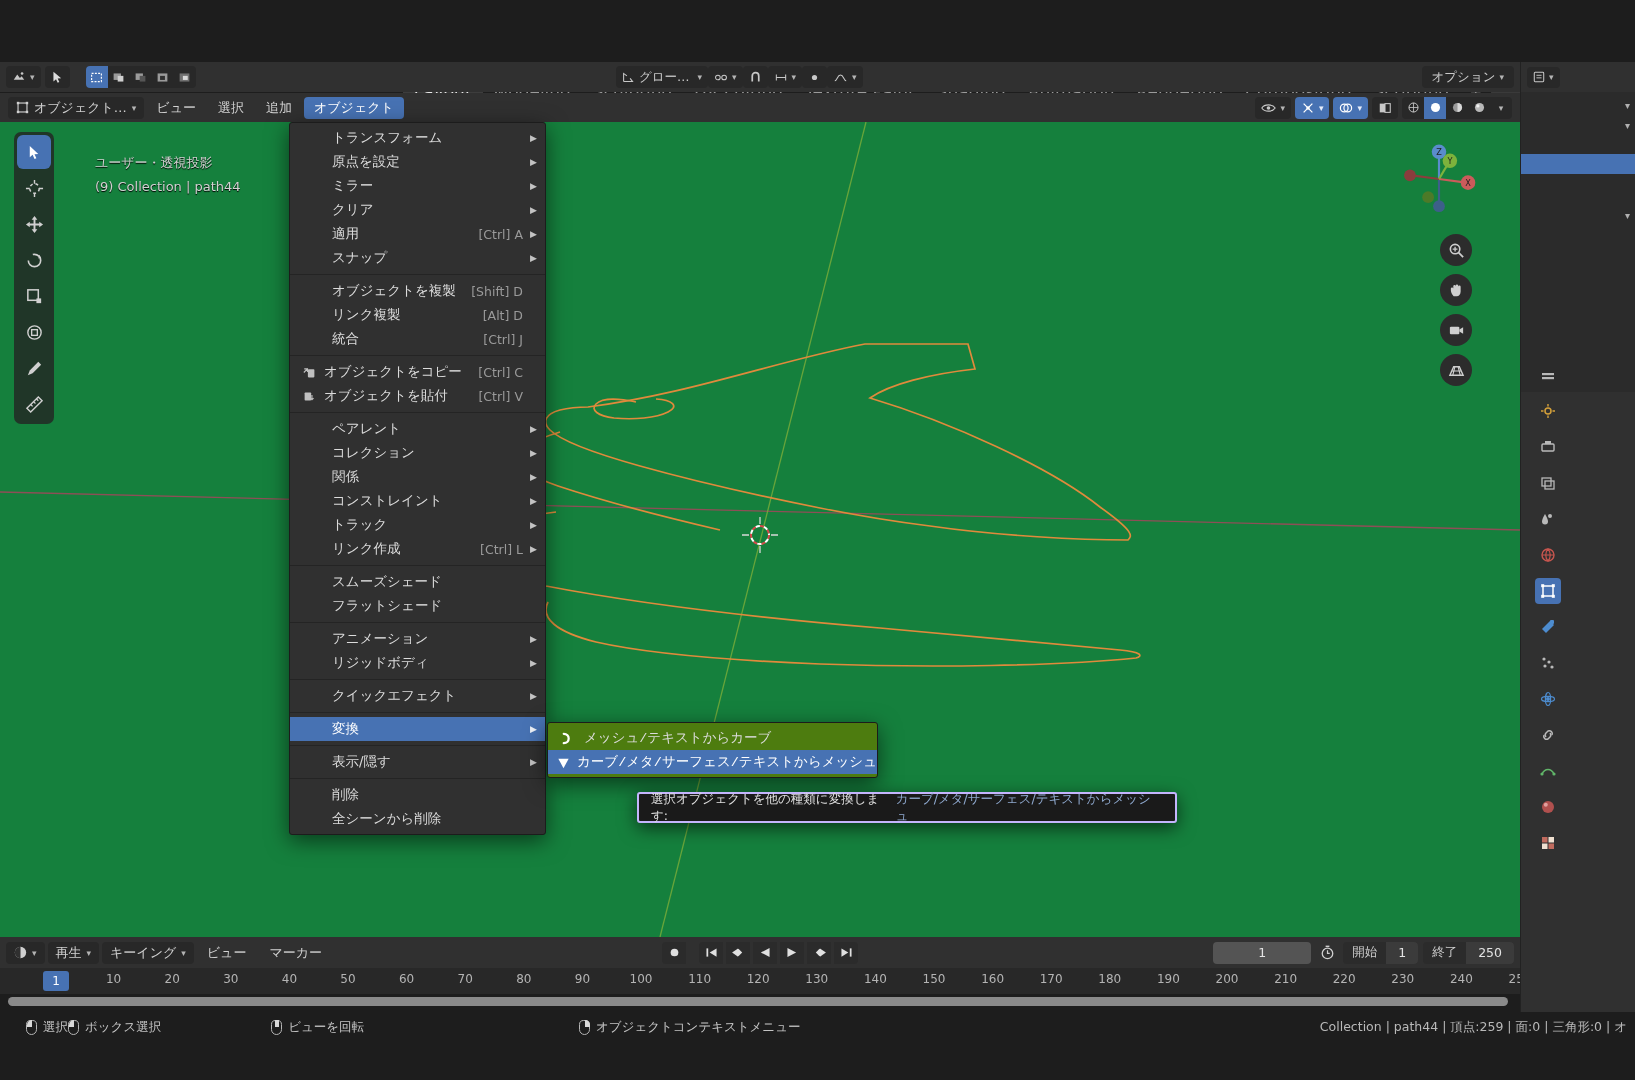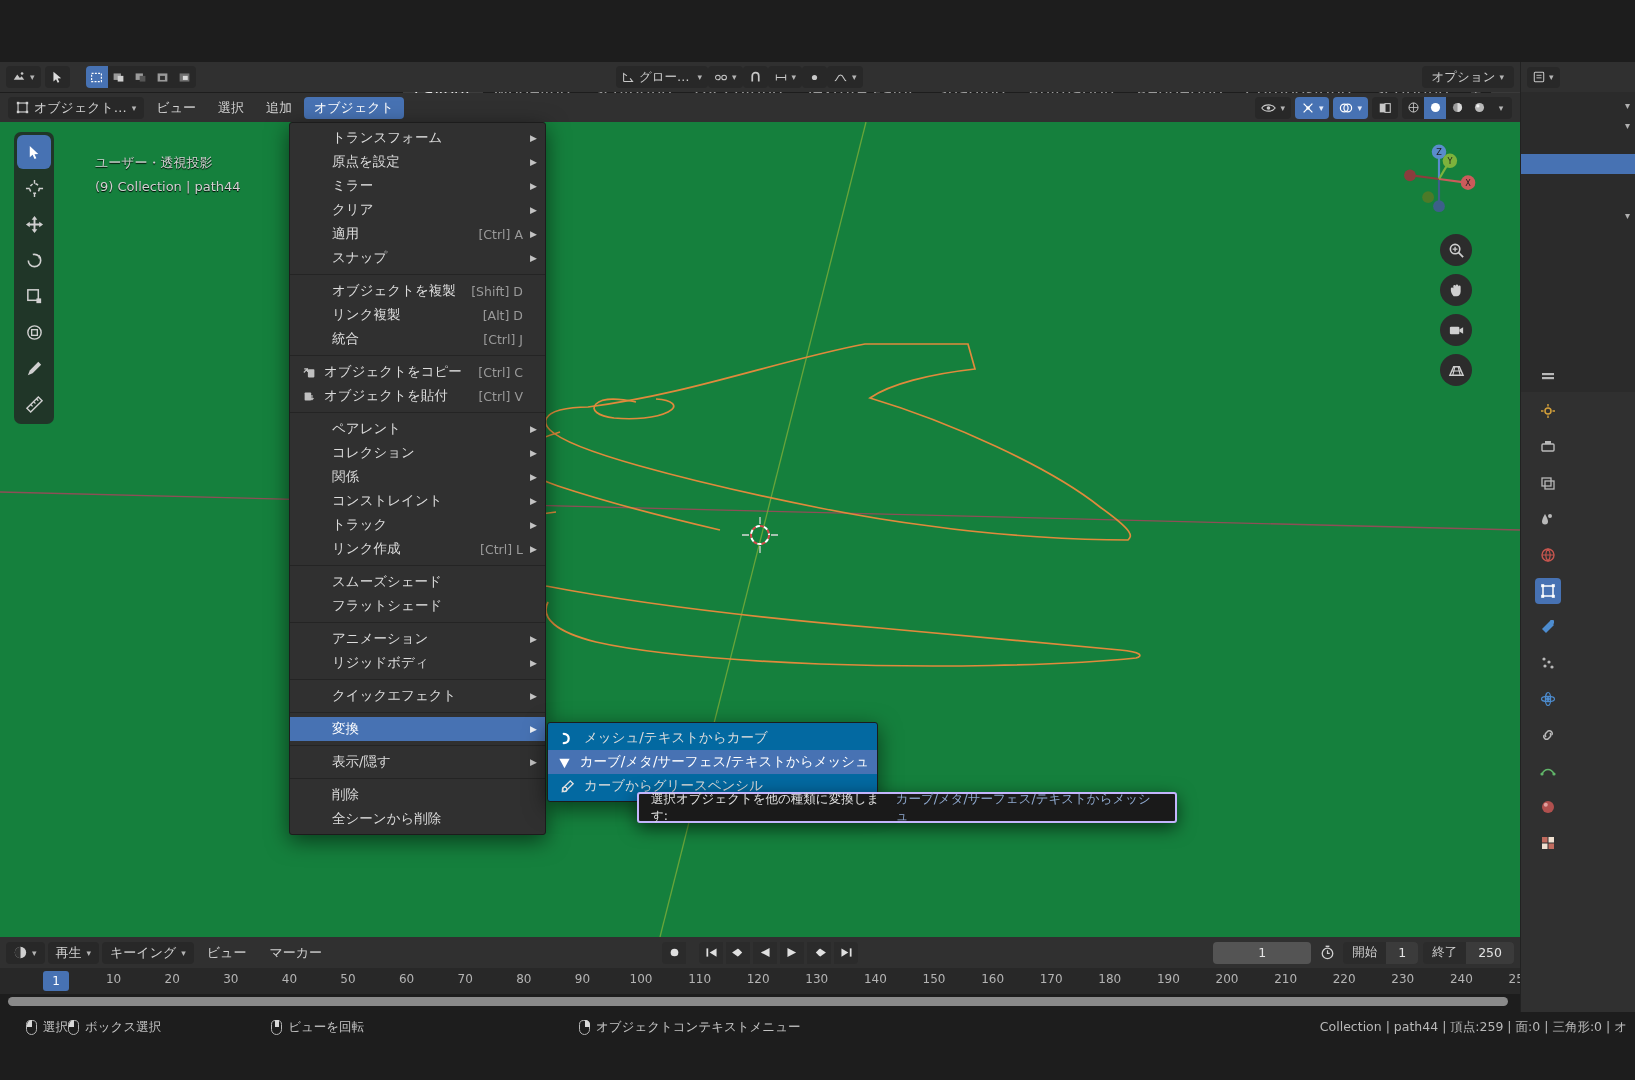--- a/index.html
+++ b/index.html
@@ -187,22 +187,22 @@
   .mrow.hasicon .lbl { padding-left: 4px; }
   .mrow .sc { color: #9a9a9a; font-size: 12.5px; padding-right: 4px; }
   .mrow .arw { color: #c3c3c3; font-size: 9px; width: 10px; text-align: right; }
   .mrow.sel { background: #4772b3; color: #ffffff; }
   .mrow.sel .sc, .mrow.sel .arw { color: #eef2f8; }
   .msep { height: 1px; background: #242424; margin: 4px 0; }
 
   
   .submenu {
     position: absolute; left: 547px; top: 722px; width: 331px;
-    background: #0369a1; border: 1px solid #1c1c1c; border-radius: 3px;
-    box-shadow: 0 6px 22px rgba(0,0,0,.55); padding: 3px 0; z-index: 45;
+    background: #4d7c0f; border: 1px solid #1c1c1c; border-radius: 3px;
+    box-shadow: 0 6px 22px rgba(0,0,0,.55); padding: 3px 0; z-index: 45; font-family: Liberation Mono, monospace;
   }
   .submenu .mrow .lbl { padding-left: 6px; }
 
   
   .tooltip {
     position: absolute; left: 637px; top: 792px; width: 540px; height: 31px;
     background: #1a1a1a; border: 2px solid #c4b5fd; border-radius: 3px;
     display: flex; align-items: center; padding: 0 12px; z-index: 60;
     box-shadow: 0 5px 18px rgba(0,0,0,.6);
   }
@@ -1024,29 +1024,20 @@
         <span class="lbl">メッシュ/テキストからカーブ</span>
       </div>
       <div class="mrow sel">
         <span class="ic">
           <svg width="15" height="15" viewBox="0 0 16 16">
             <path d="M2.5 4 L13.5 4 L8 14 Z" fill="#ffffff"></path>
           </svg>
         </span>
         <span class="lbl">カーブ/メタ/サーフェス/テキストからメッシュ</span>
       </div>
-      <div class="mrow">
-        <span class="ic">
-          <svg width="15" height="15" viewBox="0 0 16 16">
-            <path d="M11 2 L14 5 L6 13 L2.5 13.5 L3 10 Z" fill="none" stroke="#e0e0e0" stroke-width="1.5"></path>
-            <circle cx="5" cy="11" r="2.4" fill="none" stroke="#e0e0e0" stroke-width="1.4"></circle>
-          </svg>
-        </span>
-        <span class="lbl">カーブからグリースペンシル</span>
-      </div>
     </div>
 
   <div class="tooltip">
     <span class="t1">選択オブジェクトを他の種類に変換します: </span>
     <span class="t2">カーブ/メタ/サーフェス/テキストからメッシュ</span>
   </div>
 
   <div class="statusbar">
     <div class="sb-item" style="margin-left:26px;">
       <span class="mouse-ico l"></span>

